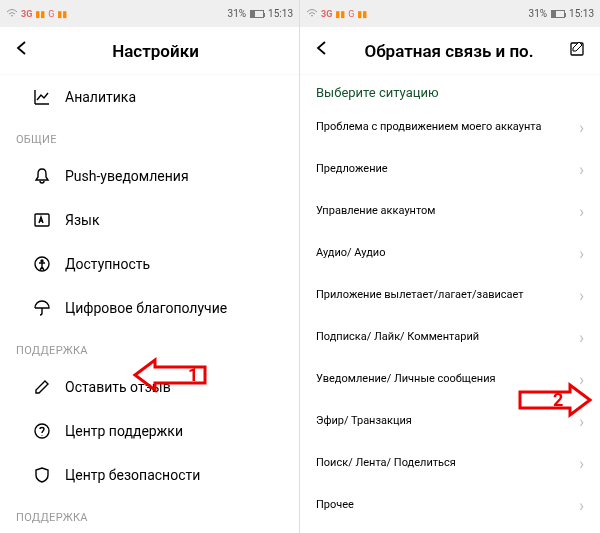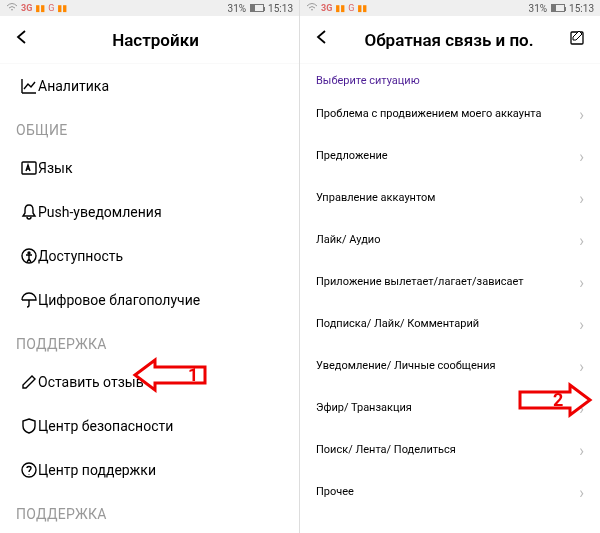--- a/index.html
+++ b/index.html
@@ -22,21 +22,21 @@
     position: relative;
     border-right: 1px solid #ddd;
     background: #fff;
     display: flex;
     flex-direction: column;
     overflow: hidden;
   }
   .phone:last-child { border-right: none; }
 
   .status-bar {
-    height: 16px;
+    height: 27px;
     background: #efefef;
     display: flex;
     align-items: center;
     justify-content: flex-end;
     padding: 0 6px;
     font-size: 10px;
     color: #555;
     gap: 4px;
   }
   .status-left { flex: 1; display: flex; gap: 3px; align-items: center; color: #888;}
@@ -63,47 +63,48 @@
     font-size: 17px;
     font-weight: 600;
     color: #000;
     margin-right: 20px;
   }
   .header-title.shift { margin-right: 0; text-align: center; }
   .header-action { width: 22px; text-align:center; font-size:18px; color:#000; cursor:pointer;}
 
   .scroll { flex: 1; overflow-y: hidden; }
   .section-header {
-    font-size: 14px;
+    font-size: 11px;
     color: #999;
     padding: 14px 16px 8px 16px;
     letter-spacing: 0.3px;
   }
   .row {
     display: flex;
     align-items: center;
-    padding: 12px 20px;
+    padding: 12px 33px;
     min-height: 44px;
+    gap: 14px;
     cursor: pointer;
   }
   .row-icon { width: 18px; height: 18px; display:flex; align-items:center; justify-content:center; color:#000;}
   .row-icon svg { width: 18px; height: 18px; stroke:#000; fill:none; stroke-width:1.4;}
   .row-label { flex:1; font-size: 14px; color: #000; }
 
   .row2 {
     display:flex;
     align-items:center;
     padding: 11px 16px;
     min-height: 42px;
     cursor:pointer;
   }
   .row2-label { flex:1; font-size: 11px; color:#000; line-height:1.3; padding-right:8px;}
   .row2-chevron { color:#bbb; font-size:16px; }
 
-  .subtext { font-size: 11px; color:#4c1d95; padding: 10px 16px 6px 16px;}
+  .subtext { font-size: 13px; color:#14532d; padding: 10px 16px 6px 16px;}
 
   .annotation-arrow {
     position: absolute;
     z-index: 10;
   }
   .arrow-svg { display:block; }
 </style>
 </head>
 <body>
 
@@ -146,34 +147,34 @@
             </svg>
         </span>
         <span class="row-label">Аналитика</span>
       </div>
 
       <div class="section-header">ОБЩИЕ</div>
 
       <div class="row">
         <span class="row-icon">
           <svg viewBox="0 0 18 18">
+              <path d="M9 2 C6 2 5 4 5 7 L5 10 L3 13 L15 13 L13 10 L13 7 C13 4 12 2 9 2 Z M7 14 C7 15 8 16 9 16 C10 16 11 15 11 14"></path>
+            </svg>
+        </span>
+        <span class="row-label">Push-уведомления</span>
+      </div>
+
+      <div class="row">
+        <span class="row-icon">
+          <svg viewBox="0 0 18 18">
               <rect x="2" y="3" width="14" height="12" rx="1"></rect>
               <path d="M6 12 L8 6 L10 12 M6.7 10 L9.3 10"></path>
             </svg>
         </span>
         <span class="row-label">Язык</span>
-      </div>
-
-      <div class="row">
-        <span class="row-icon">
-          <svg viewBox="0 0 18 18">
-              <path d="M9 2 C6 2 5 4 5 7 L5 10 L3 13 L15 13 L13 10 L13 7 C13 4 12 2 9 2 Z M7 14 C7 15 8 16 9 16 C10 16 11 15 11 14"></path>
-            </svg>
-        </span>
-        <span class="row-label">Push-уведомления</span>
       </div>
 
       <div class="row">
         <span class="row-icon">
           <svg viewBox="0 0 18 18">
               <circle cx="9" cy="9" r="7"></circle>
               <circle cx="9" cy="6" r="1" fill="#000"></circle>
               <path d="M6 8 L12 8 M9 8 L9 12 M9 12 L7 15 M9 12 L11 15"></path>
             </svg>
         </span>
@@ -196,34 +197,34 @@
           <svg viewBox="0 0 18 18">
               <path d="M3 15 L3 12 L12 3 L15 6 L6 15 Z"></path>
             </svg>
         </span>
         <span class="row-label">Оставить отзыв</span>
       </div>
 
       <div class="row">
         <span class="row-icon">
           <svg viewBox="0 0 18 18">
-              <path d="M9 2 L15 4 L15 9 C15 13 12 15 9 16 C6 15 3 13 3 9 L3 4 Z"></path>
-            </svg>
-        </span>
-        <span class="row-label">Центр безопасности</span>
-      </div>
-
-      <div class="row">
-        <span class="row-icon">
-          <svg viewBox="0 0 18 18">
               <circle cx="9" cy="9" r="7"></circle>
               <path d="M7 7 C7 5 11 5 11 7 C11 9 9 9 9 11 M9 13 L9 13.5"></path>
             </svg>
         </span>
         <span class="row-label">Центр поддержки</span>
+      </div>
+
+      <div class="row">
+        <span class="row-icon">
+          <svg viewBox="0 0 18 18">
+              <path d="M9 2 L15 4 L15 9 C15 13 12 15 9 16 C6 15 3 13 3 9 L3 4 Z"></path>
+            </svg>
+        </span>
+        <span class="row-label">Центр безопасности</span>
       </div>
 
       <div class="section-header">ПОДДЕРЖКА</div>
     </div>
 
     <div class="annotation-arrow" style="left:130px; top:355px;">
       <svg class="arrow-svg" width="80" height="40" viewBox="0 0 80 40">
         <path d="M5 20 L25 5 L25 12 L75 12 L75 28 L25 28 L25 35 Z" fill="none" stroke="#e00" stroke-width="3"></path>
         <text x="58" y="26" font-size="18" font-weight="bold" fill="#e00">1</text>
       </svg>
@@ -274,21 +275,21 @@
       </div>
       <div class="row2">
         <span class="row2-label">Предложение</span>
         <span class="row2-chevron">›</span>
       </div>
       <div class="row2">
         <span class="row2-label">Управление аккаунтом</span>
         <span class="row2-chevron">›</span>
       </div>
       <div class="row2">
-        <span class="row2-label">Лайк/ Аудио</span>
+        <span class="row2-label">Аудио/ Аудио</span>
         <span class="row2-chevron">›</span>
       </div>
       <div class="row2">
         <span class="row2-label">Приложение вылетает/лагает/зависает</span>
         <span class="row2-chevron">›</span>
       </div>
       <div class="row2">
         <span class="row2-label">Подписка/ Лайк/ Комментарий</span>
         <span class="row2-chevron">›</span>
       </div>

